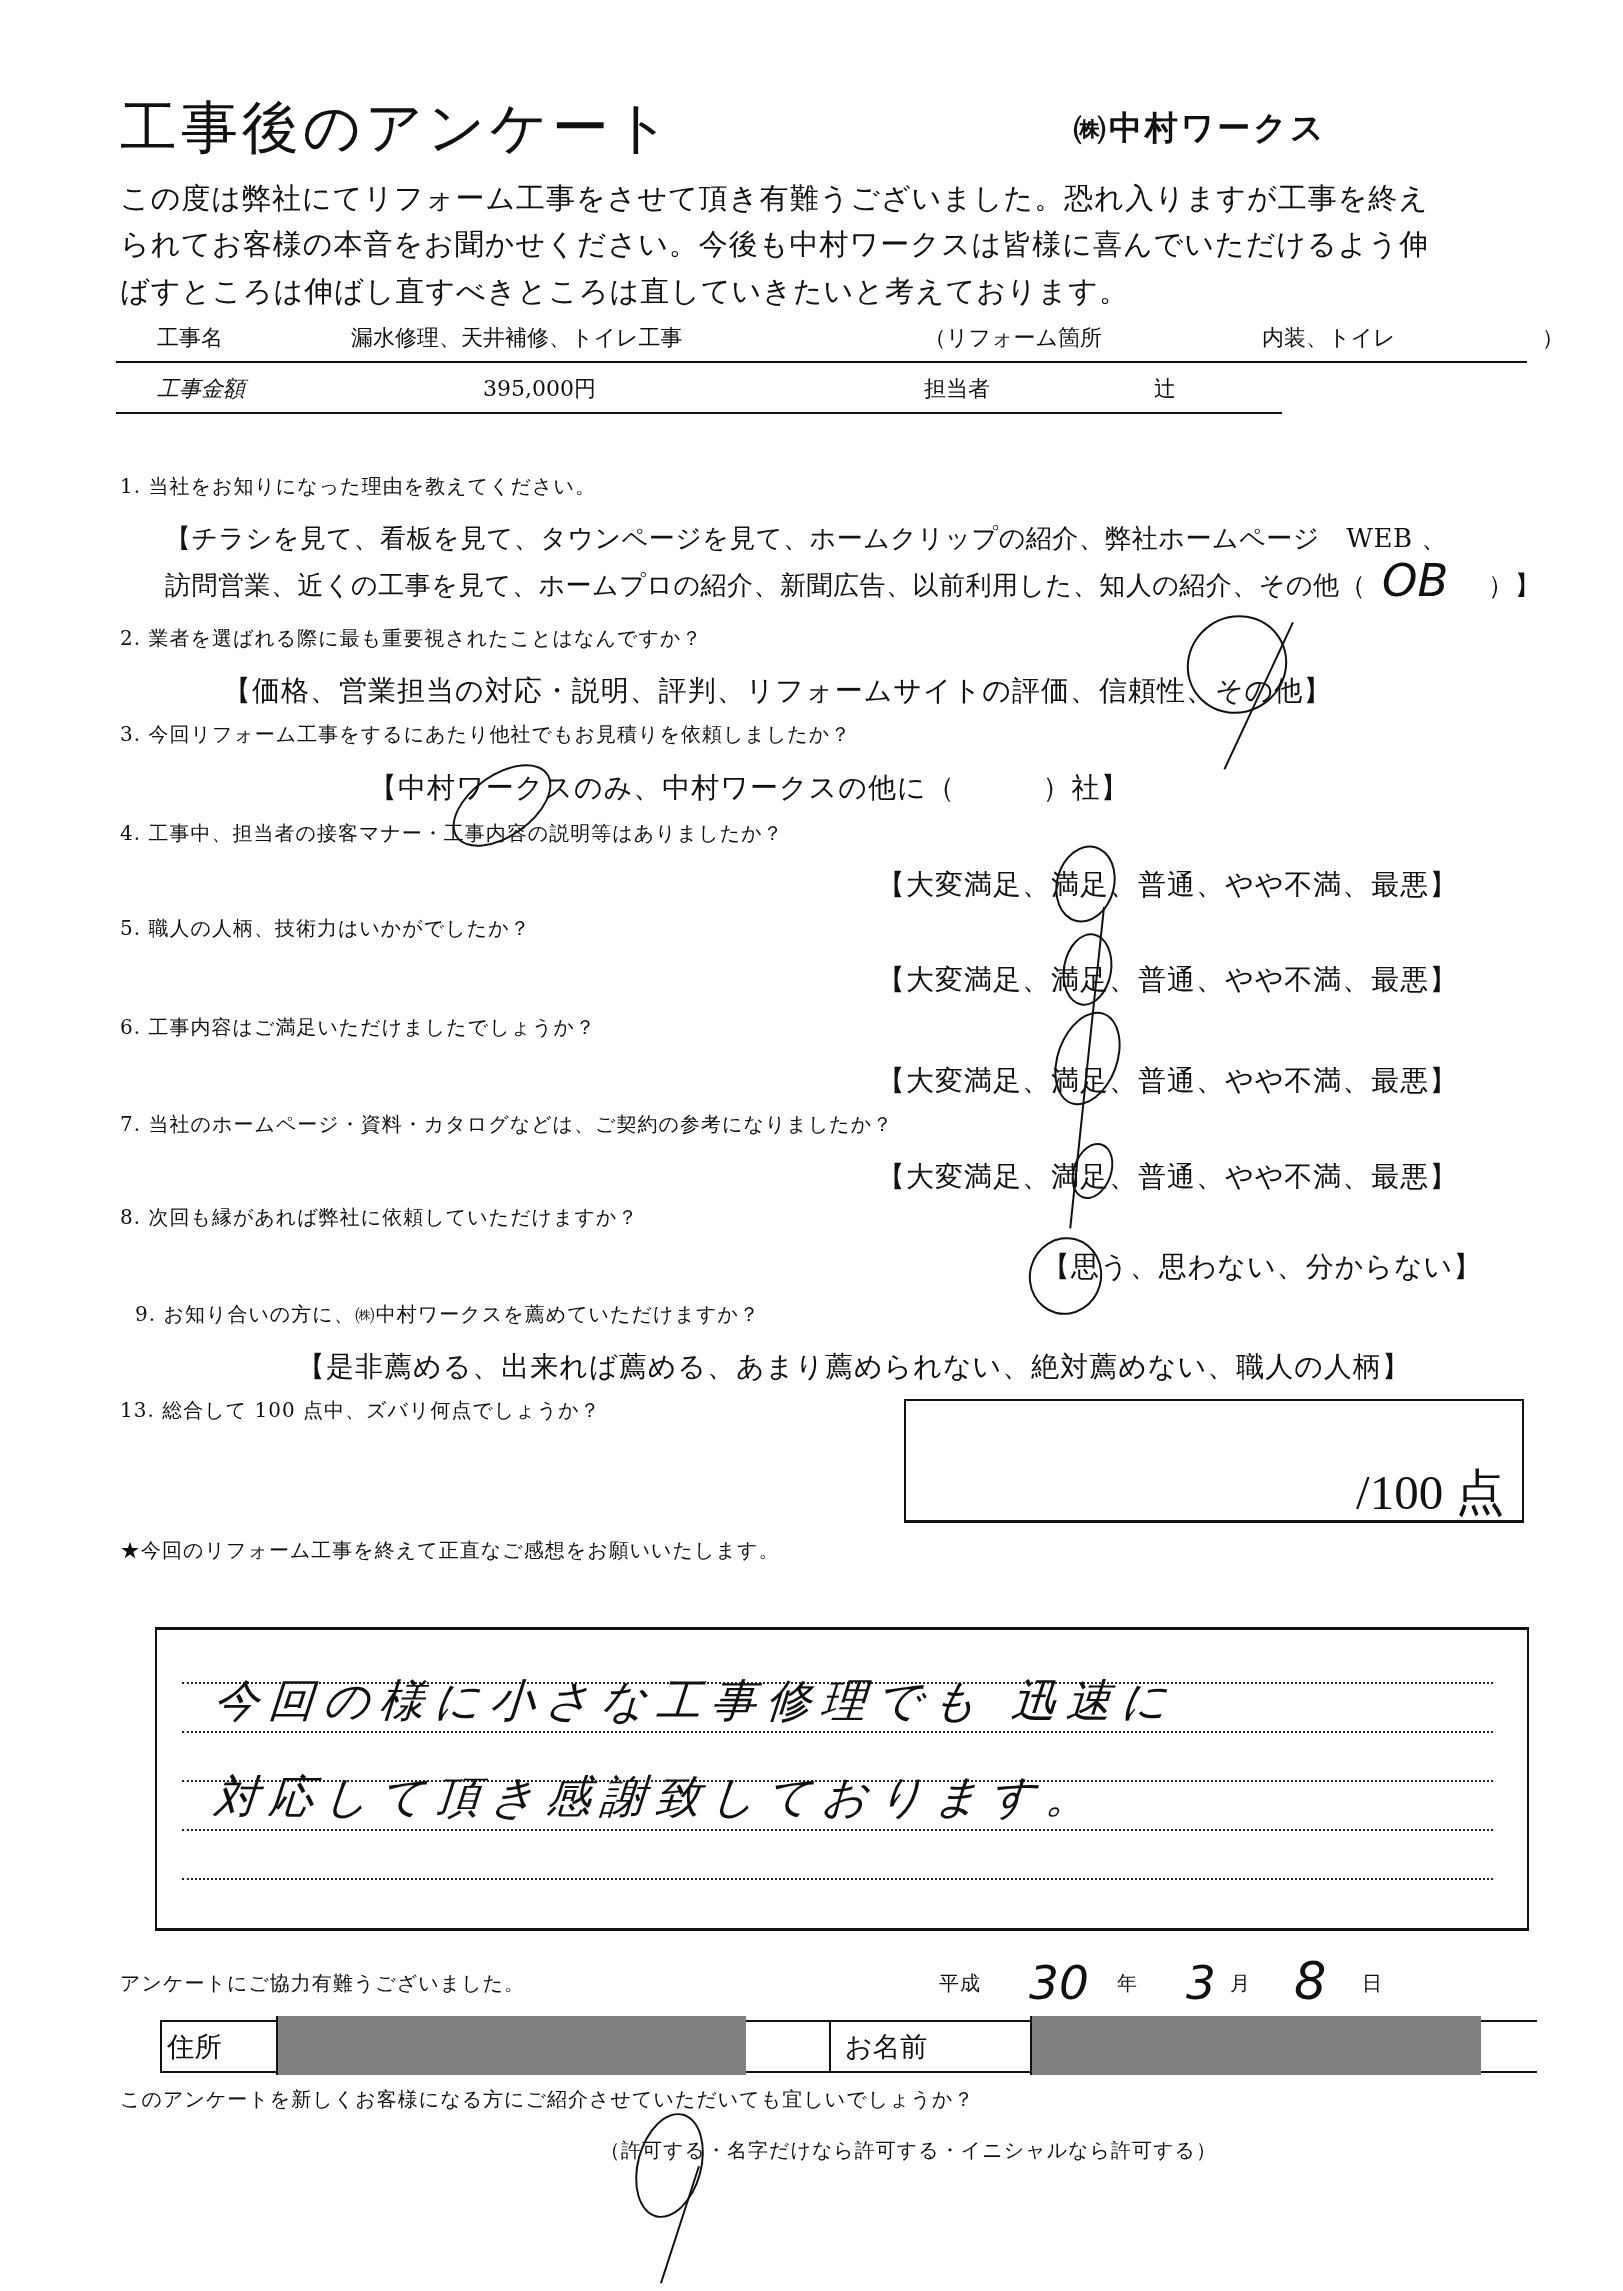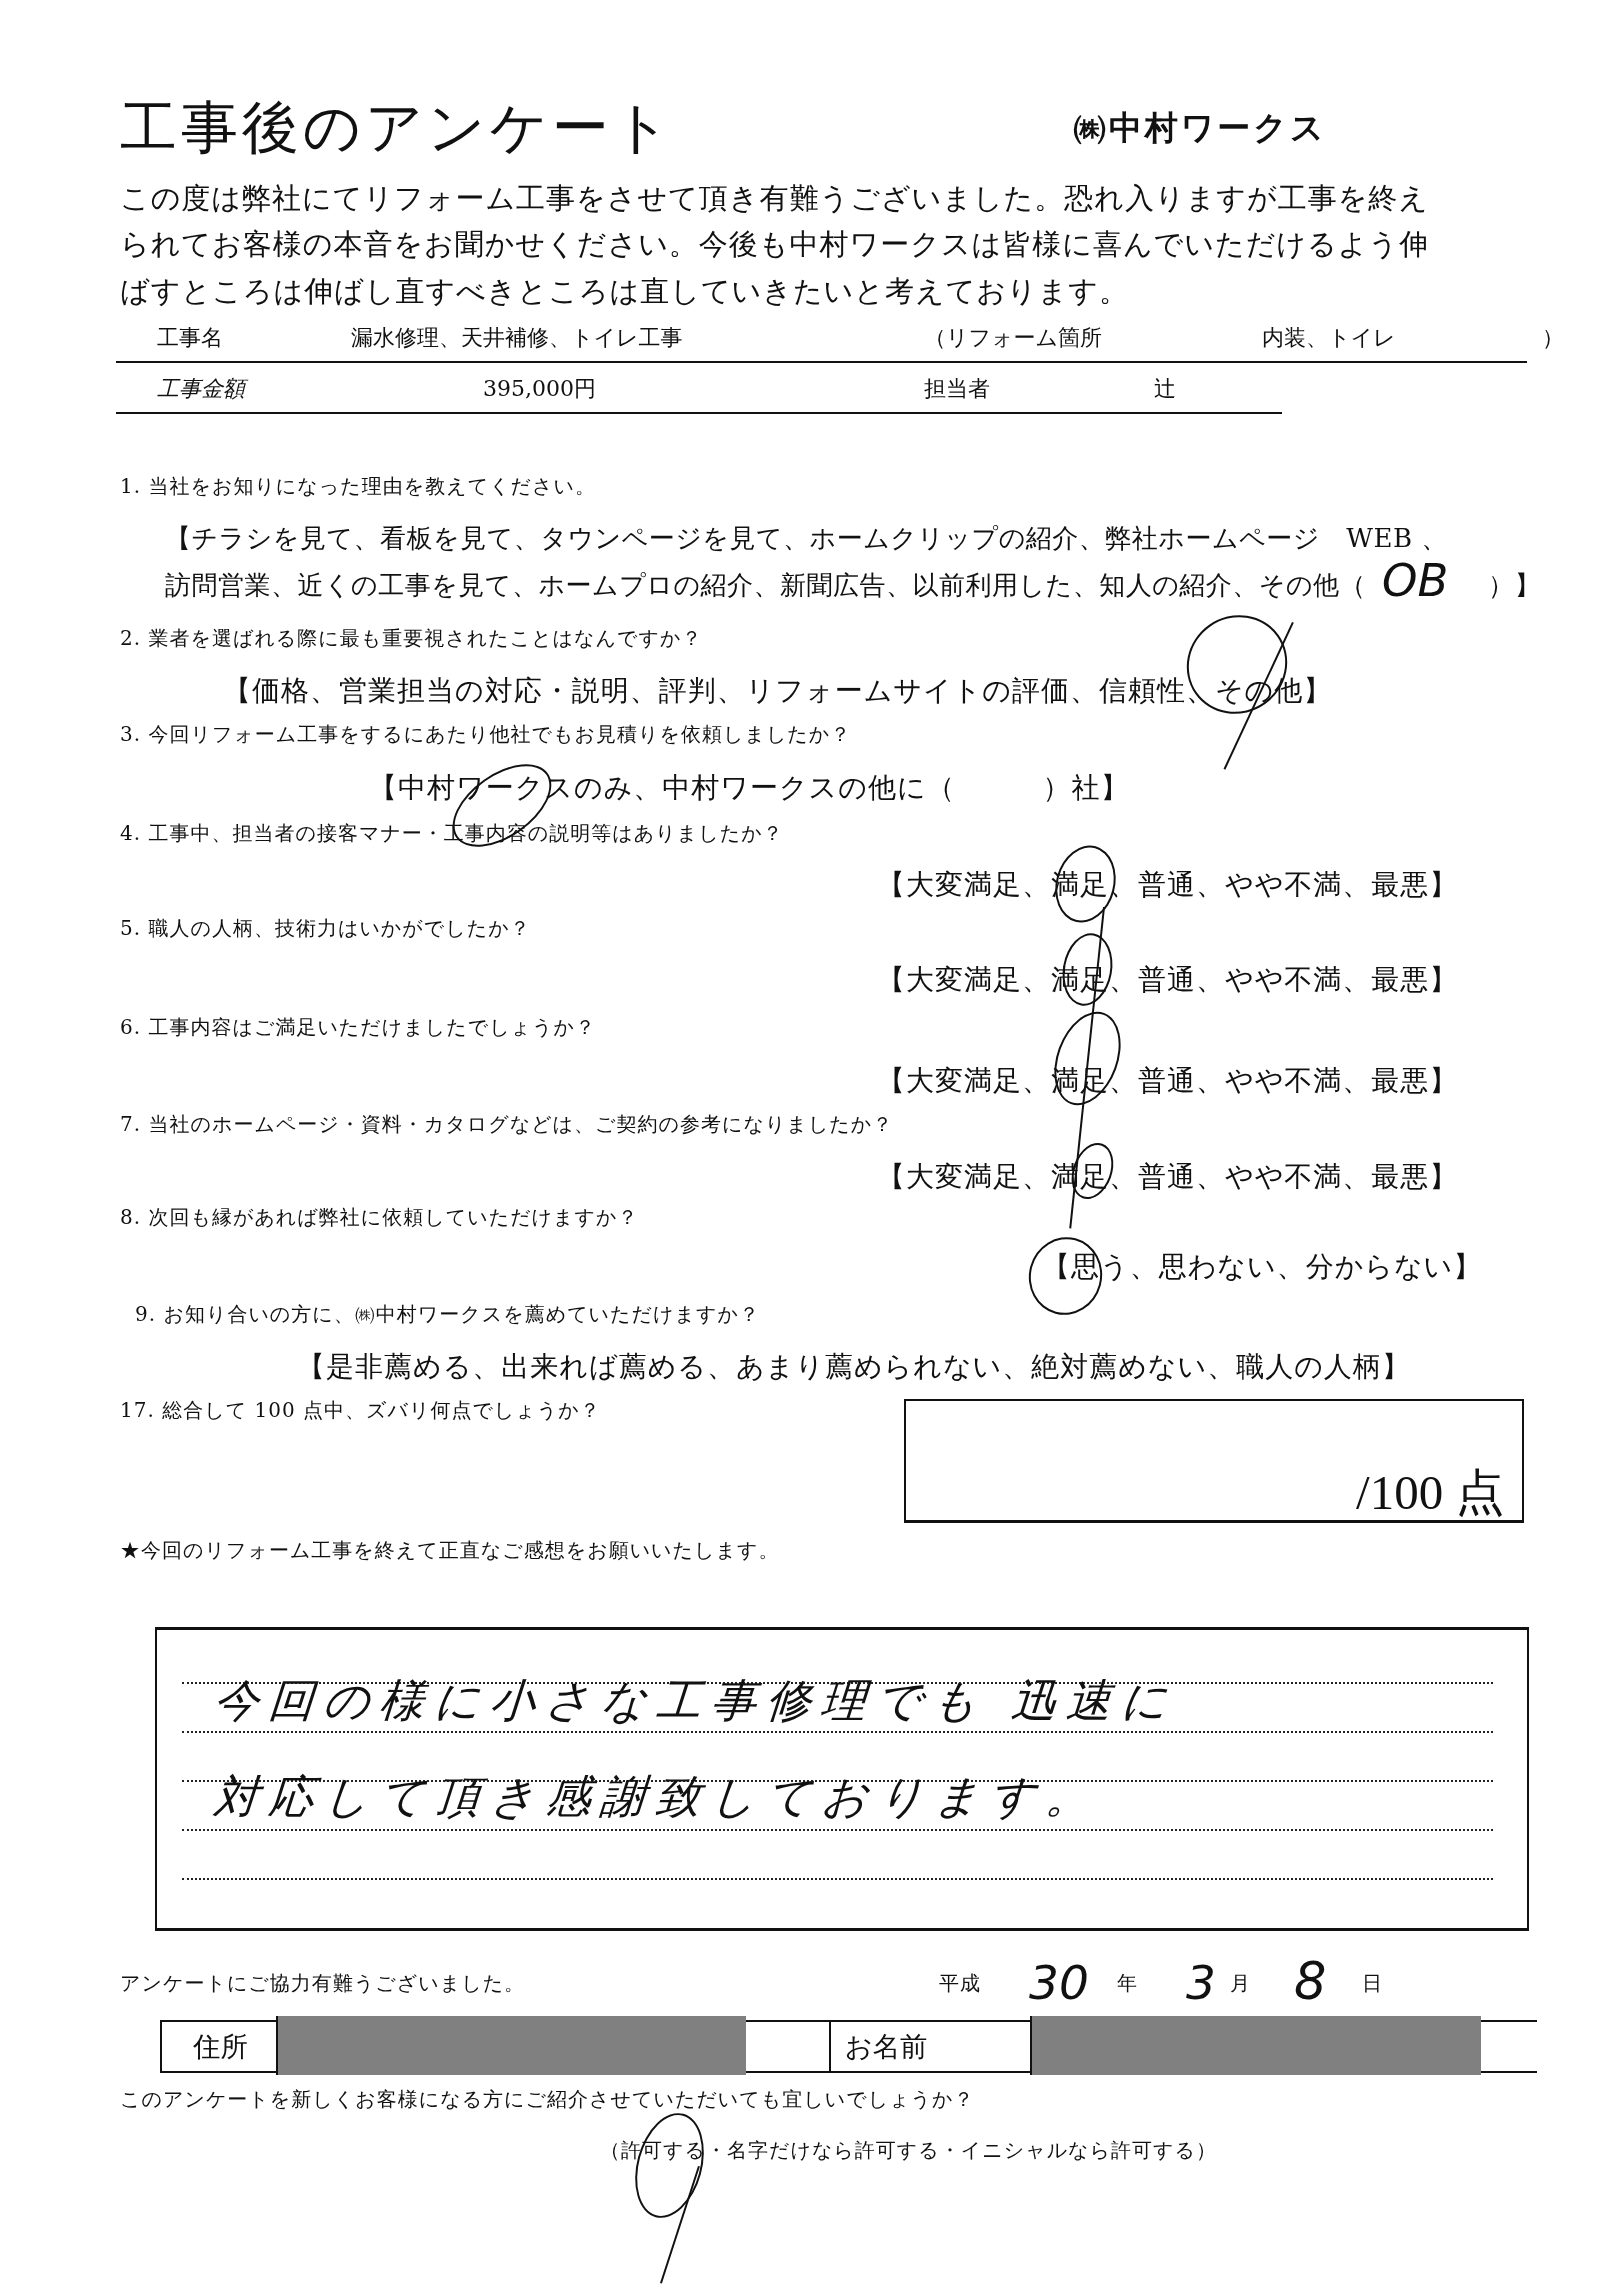--- a/index.html
+++ b/index.html
@@ -112,21 +112,21 @@
 <div class="stroke" style="left:1292px; top:622px; height:162px; transform:rotate(25deg);"></div>
 <div class="stroke" style="left:1103px; top:907px; height:323px; transform:rotate(6deg);"></div>
 
 <div class="abs q" style="left:135px; top:1301px;">
   <span>9.</span>
   <span>お知り合いの方に、㈱中村ワークスを薦めていただけますか？</span>
 </div>
 <div class="abs opt" style="left:297px; top:1348px;">【是非薦める、出来れば薦める、あまり薦められない、絶対薦めない、職人の人柄】</div>
 
 <div class="abs q" style="left:120px; top:1397px;">
-  <span>17.</span>
+  <span>13.</span>
   <span>総合して 100 点中、ズバリ何点でしょうか？</span>
 </div>
 <div class="abs score-box">
   <div class="abs hand" style="left:39px; top:19.6px; font-size:43px;"></div>
   <div class="abs score-label">/100 点</div>
 </div>
 
 <div class="abs q" style="left:120px; top:1537px;">★今回のリフォーム工事を終えて正直なご感想をお願いいたします。</div>
 
 <div class="abs comment-box">
@@ -143,21 +143,21 @@
 <div class="abs q" style="left:120px; top:1970px;">アンケートにご協力有難うございました。</div>
 <div class="abs q" style="left:939px; top:1970px;">平成</div>
 <div class="abs hand" style="left:1029px; top:1955px; font-size:47px;">30</div>
 <div class="abs q" style="left:1117px; top:1970px;">年</div>
 <div class="abs hand" style="left:1186px; top:1955px; font-size:47px;">3</div>
 <div class="abs q" style="left:1230px; top:1970px;">月</div>
 <div class="abs hand" style="left:1294px; top:1952px; font-size:51px;">8</div>
 <div class="abs q" style="left:1362px; top:1970px;">日</div>
 
 <div class="abs info-table">
-  <div class="cell" style="width:116px; padding-left:31px;">
+  <div class="cell" style="width:116px; padding-left:5px;">
     <span>住所</span>
   </div>
   <div class="cell redact" style="width:470px; margin-top:-5.9px; height:59px;"></div>
   <div class="cell" style="width:83px; border-left:none;"></div>
   <div class="cell" style="width:201px; padding-left:13.7px;">
     <span>お名前</span>
   </div>
   <div class="cell redact" style="width:451px; margin-top:-5.9px; height:59px;"></div>
   <div class="cell" style="flex:1; border-left:none;"></div>
 </div>

